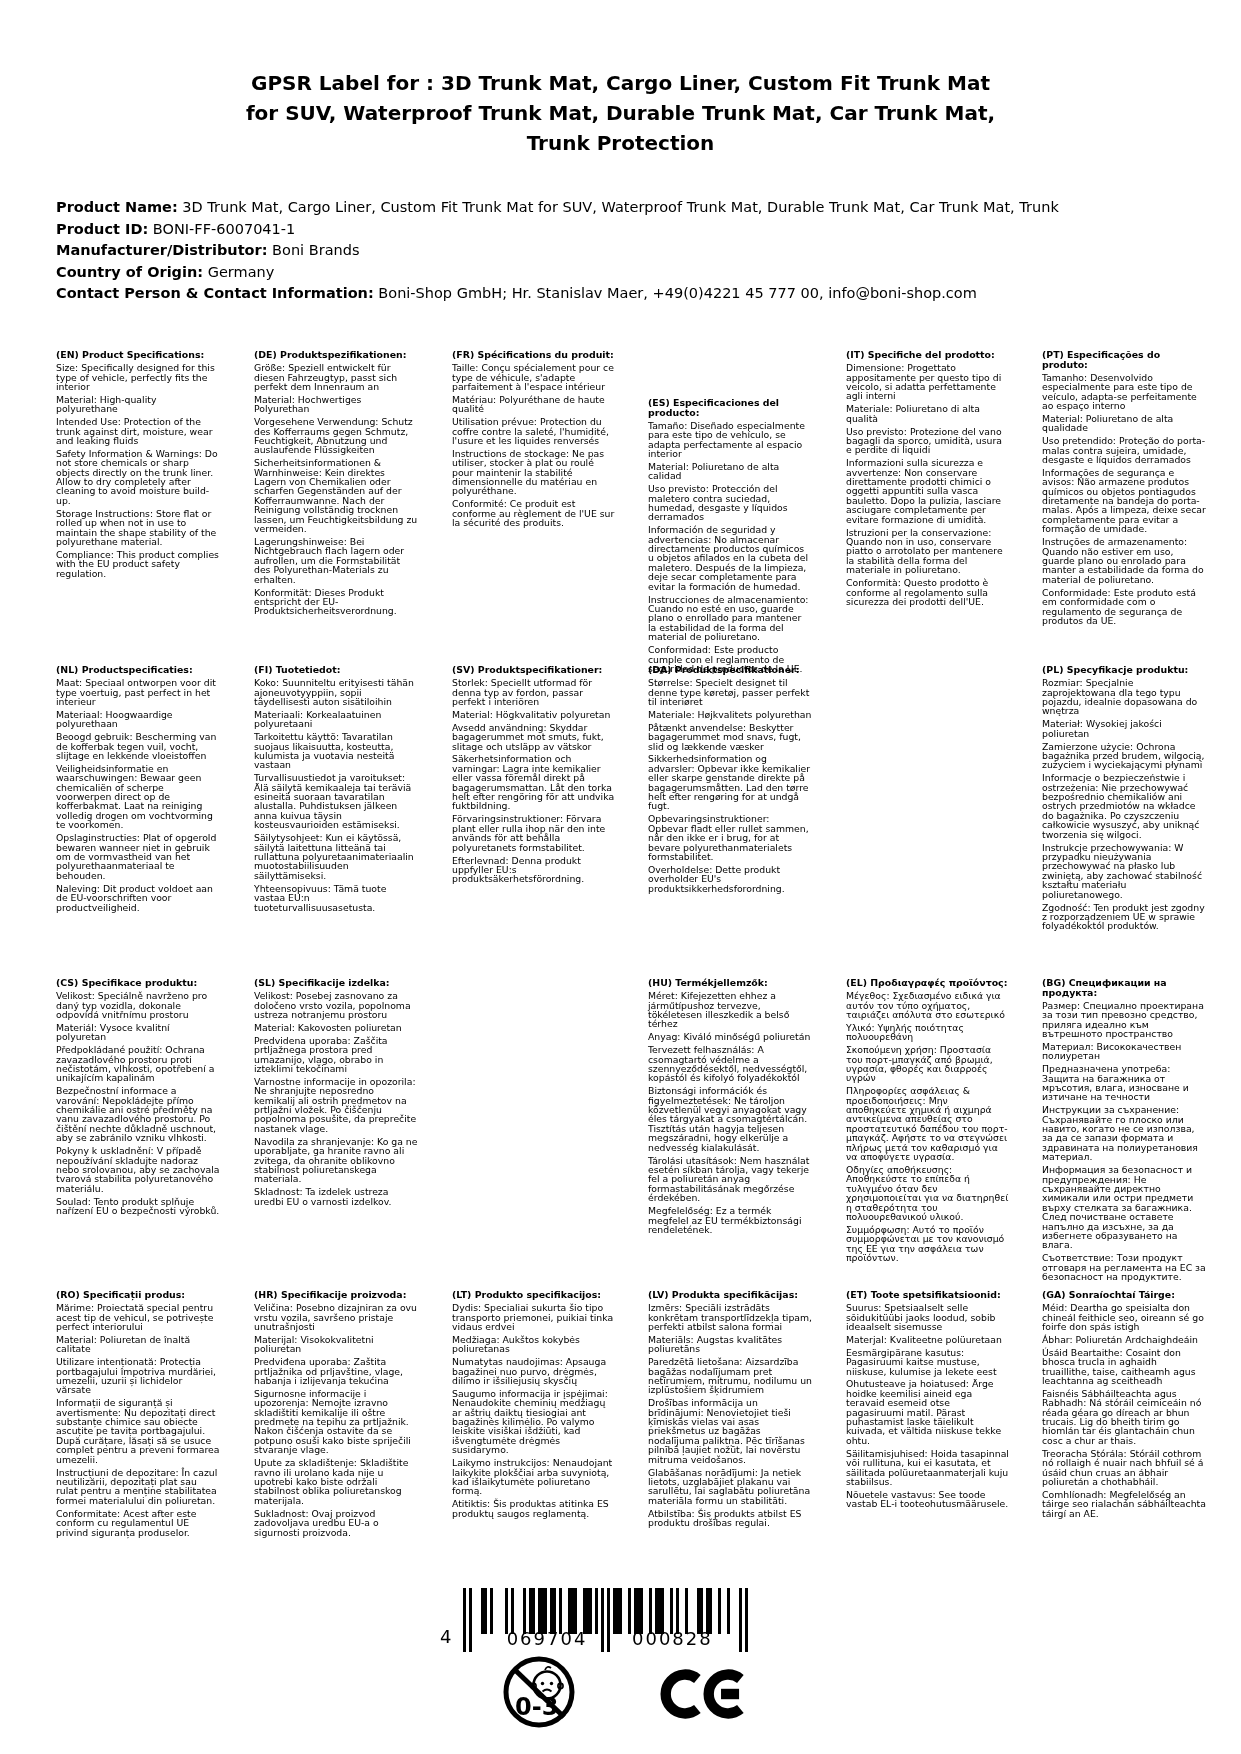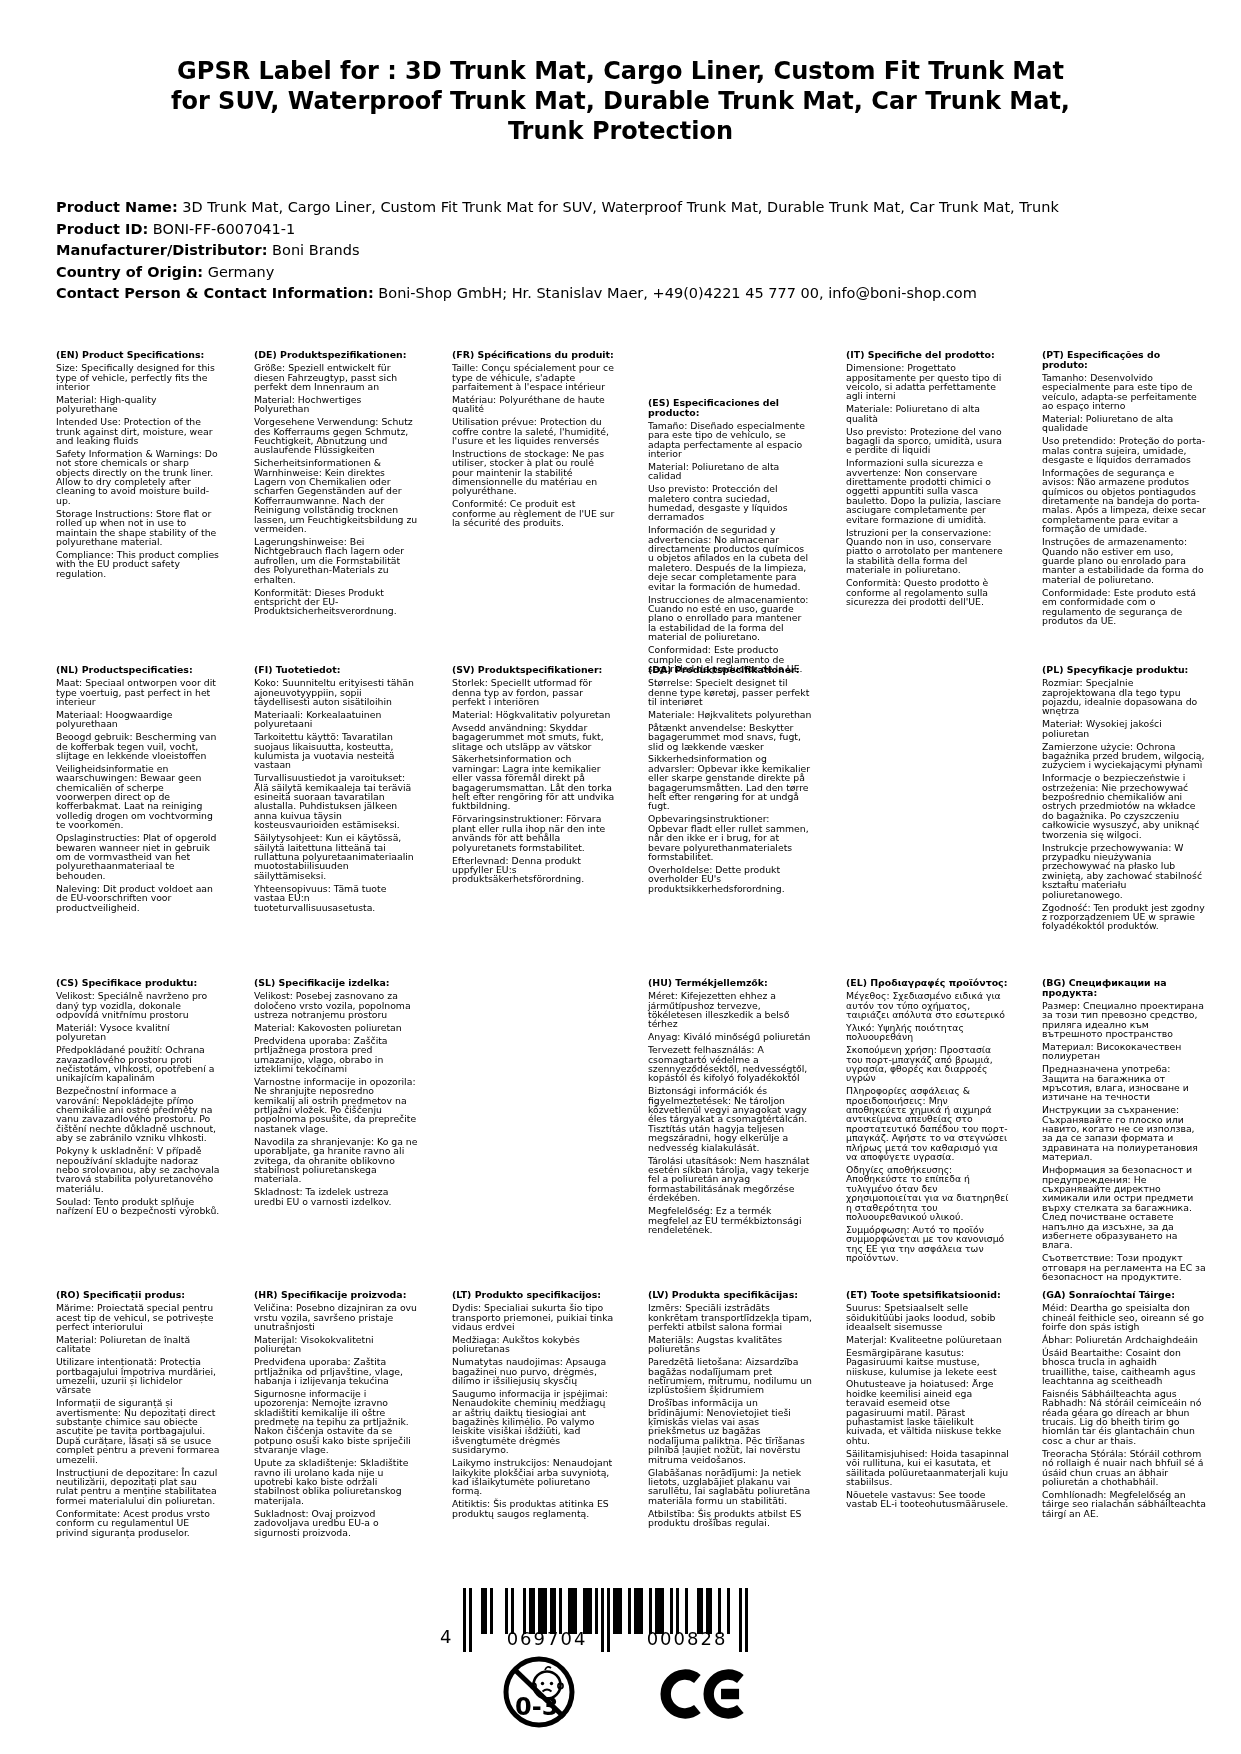--- a/index.html
+++ b/index.html
@@ -1,32 +1,32 @@
 <!DOCTYPE html>
 <html><head>
 <meta charset="utf-8">
 <style>
   html,body{margin:0;padding:0;background:#e8e8e8;}
   .page{position:relative;width:1241px;height:1754px;background:#ffffff;
         font-family:"DejaVu Sans",sans-serif;color:#000;overflow:hidden;margin:0 auto;}
-  .title{position:absolute;top:56px;left:0;right:0;text-align:center;
-         font-weight:bold;font-size:24px;line-height:30px;}
+  .title{position:absolute;top:68px;left:0;right:0;text-align:center;
+         font-weight:bold;font-size:20px;line-height:30px;}
   .product-info{position:absolute;left:56px;top:197px;width:1180px;
                 font-size:14.5px;line-height:21.5px;}
   .pi-row{white-space:nowrap;overflow:hidden;}
   .pi-label{font-weight:bold;}
   .lang-block{position:absolute;width:164px;font-size:9.3px;line-height:9.4px;}
   .lang-heading{font-weight:bold;font-size:9.4px;margin:0 0 3.5px 0;line-height:9.6px;}
   .lang-block p{margin:0 0 3.5px 0;}
   .barcode-wrap{position:absolute;left:440px;top:1588px;width:320px;height:70px;}
   .barcode-svg{position:absolute;left:23px;top:0;}
   .bc-digit{position:absolute;font-size:18px;line-height:18px;}
   .bc-first{left:0;top:40px;}
   .bc-g1{left:52px;top:42px;width:110px;text-align:center;letter-spacing:2px;}
-  .bc-g2{left:192px;top:42px;width:110px;text-align:center;letter-spacing:2px;}
+  .bc-g2{left:192px;top:42px;width:110px;text-align:left;letter-spacing:2px;}
   .age-icon{position:absolute;left:501px;top:1653px;}
   .ce-icon{position:absolute;left:660px;top:1660px;}
 </style>
 </head>
 <body>
 
 <div class="page">
 
   <div class="title">
     <div>GPSR Label for : 3D Trunk Mat, Cargo Liner, Custom Fit Trunk Mat</div>
@@ -201,21 +201,21 @@
         <p>Информация за безопасност и предупреждения: Не съхранявайте директно химикали или остри предмети върху стелката за багажника. След почистване оставете напълно да изсъхне, за да избегнете образуването на влага.</p>
         <p>Съответствие: Този продукт отговаря на регламента на ЕС за безопасност на продуктите.</p>
       </div>
       <div class="lang-block" style="left: 56px; top: 1290px;">
       <h3 class="lang-heading">(RO) Specificații produs:</h3>
     <p>Mărime: Proiectată special pentru acest tip de vehicul, se potrivește perfect interiorului</p>
         <p>Material: Poliuretan de înaltă calitate</p>
         <p>Utilizare intenționată: Protecția portbagajului împotriva murdăriei, umezelii, uzurii și lichidelor vărsate</p>
         <p>Informații de siguranță și avertismente: Nu depozitați direct substanțe chimice sau obiecte ascuțite pe tavița portbagajului. După curățare, lăsați să se usuce complet pentru a preveni formarea umezelii.</p>
         <p>Instrucțiuni de depozitare: În cazul neutilizării, depozitați plat sau rulat pentru a menține stabilitatea formei materialului din poliuretan.</p>
-        <p>Conformitate: Acest produs vrsto conform cu regulamentul UE privind siguranța produselor.</p>
+        <p>Conformitate: Acest after este conform cu regulamentul UE privind siguranța produselor.</p>
       </div>
       <div class="lang-block" style="left: 254px; top: 1290px;">
       <h3 class="lang-heading">(HR) Specifikacije proizvoda:</h3>
     <p>Veličina: Posebno dizajniran za ovu vrstu vozila, savršeno pristaje unutrašnjosti</p>
         <p>Materijal: Visokokvalitetni poliuretan</p>
         <p>Predviđena uporaba: Zaštita prtljažnika od prljavštine, vlage, habanja i izlijevanja tekućina</p>
         <p>Sigurnosne informacije i upozorenja: Nemojte izravno skladištiti kemikalije ili oštre predmete na tepihu za prtljažnik. Nakon čišćenja ostavite da se potpuno osuši kako biste spriječili stvaranje vlage.</p>
         <p>Upute za skladištenje: Skladištite ravno ili urolano kada nije u upotrebi kako biste održali stabilnost oblika poliuretanskog materijala.</p>
         <p>Sukladnost: Ovaj proizvod zadovoljava uredbu EU-a o sigurnosti proizvoda.</p>
       </div>

